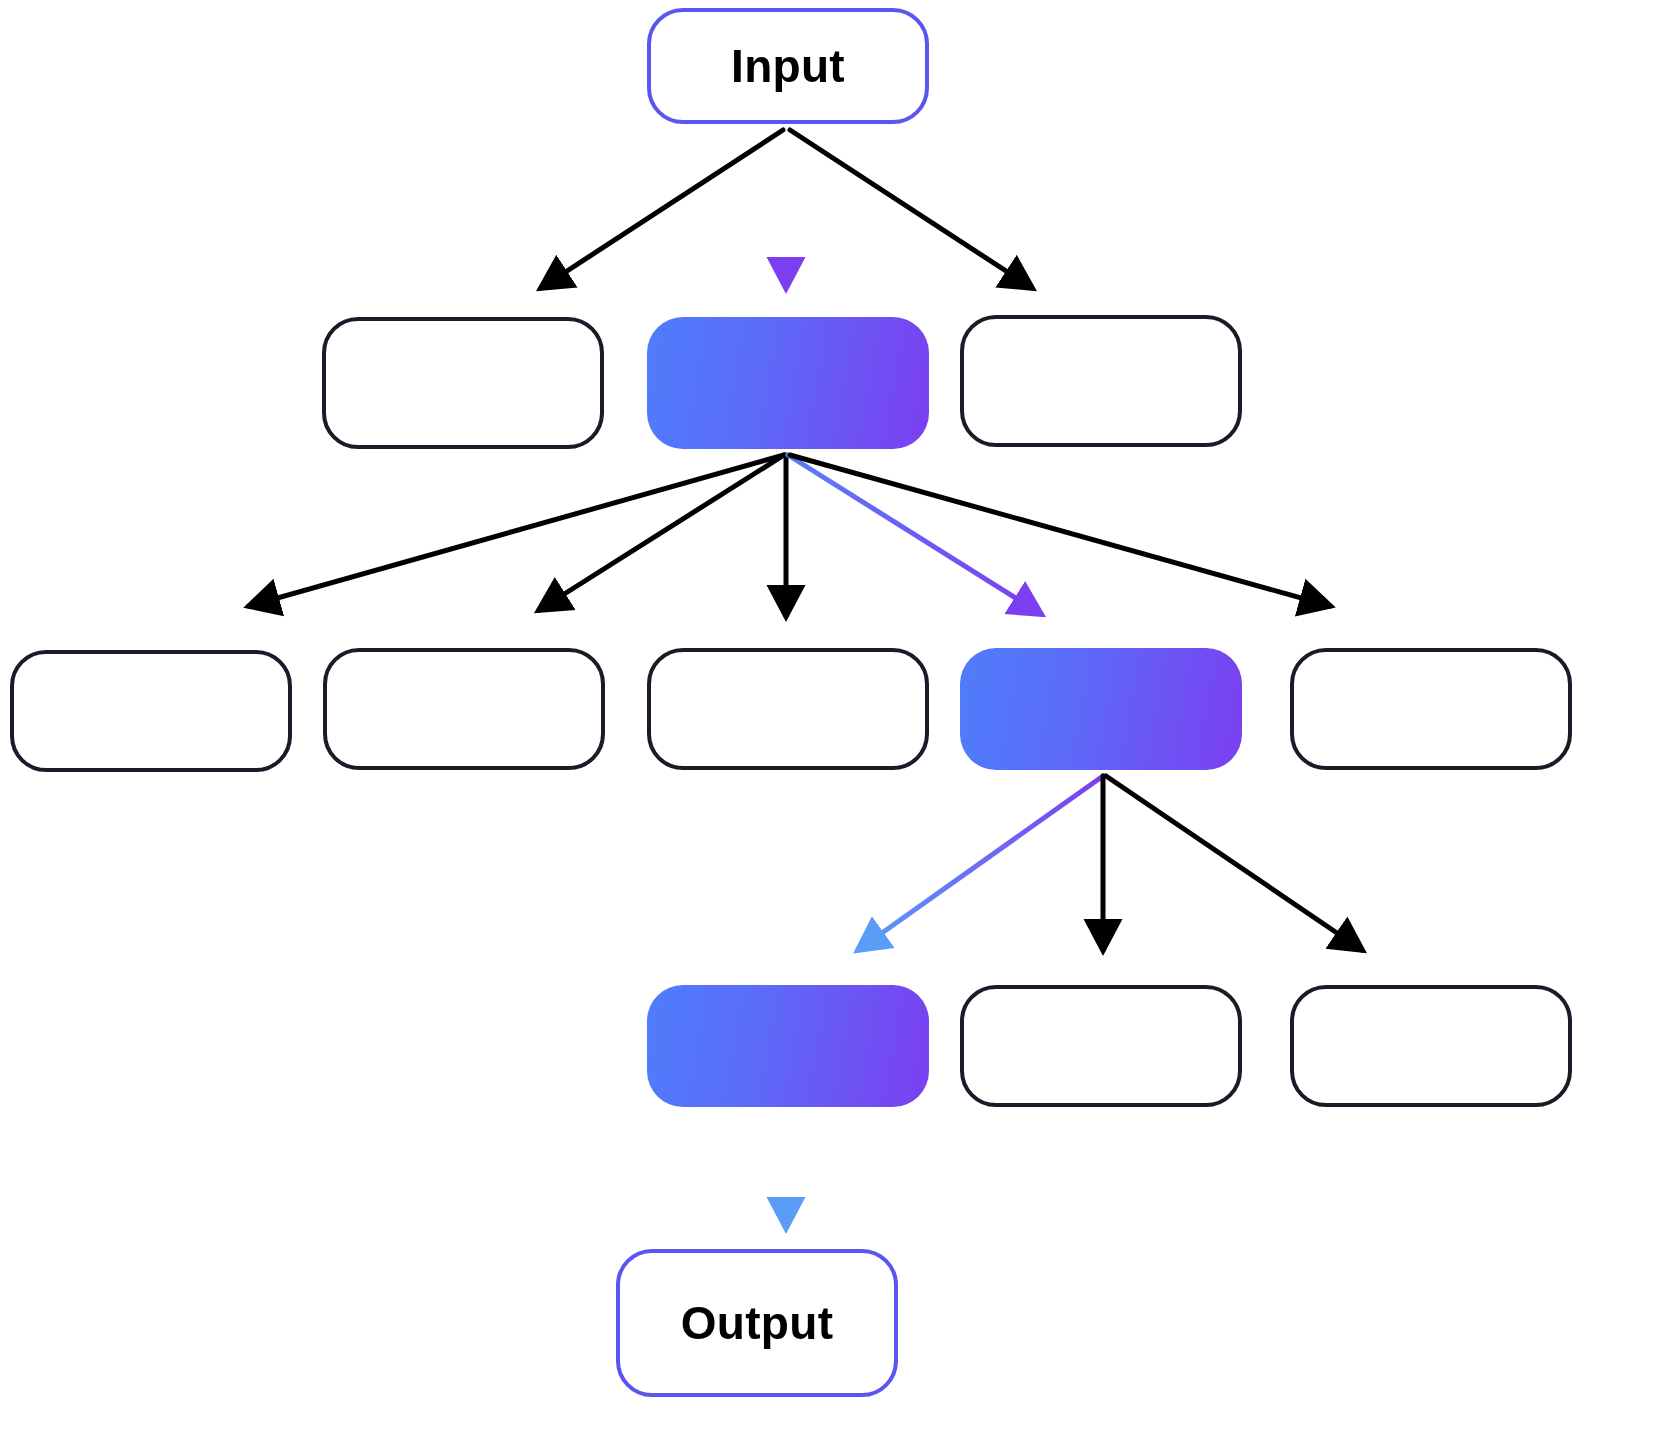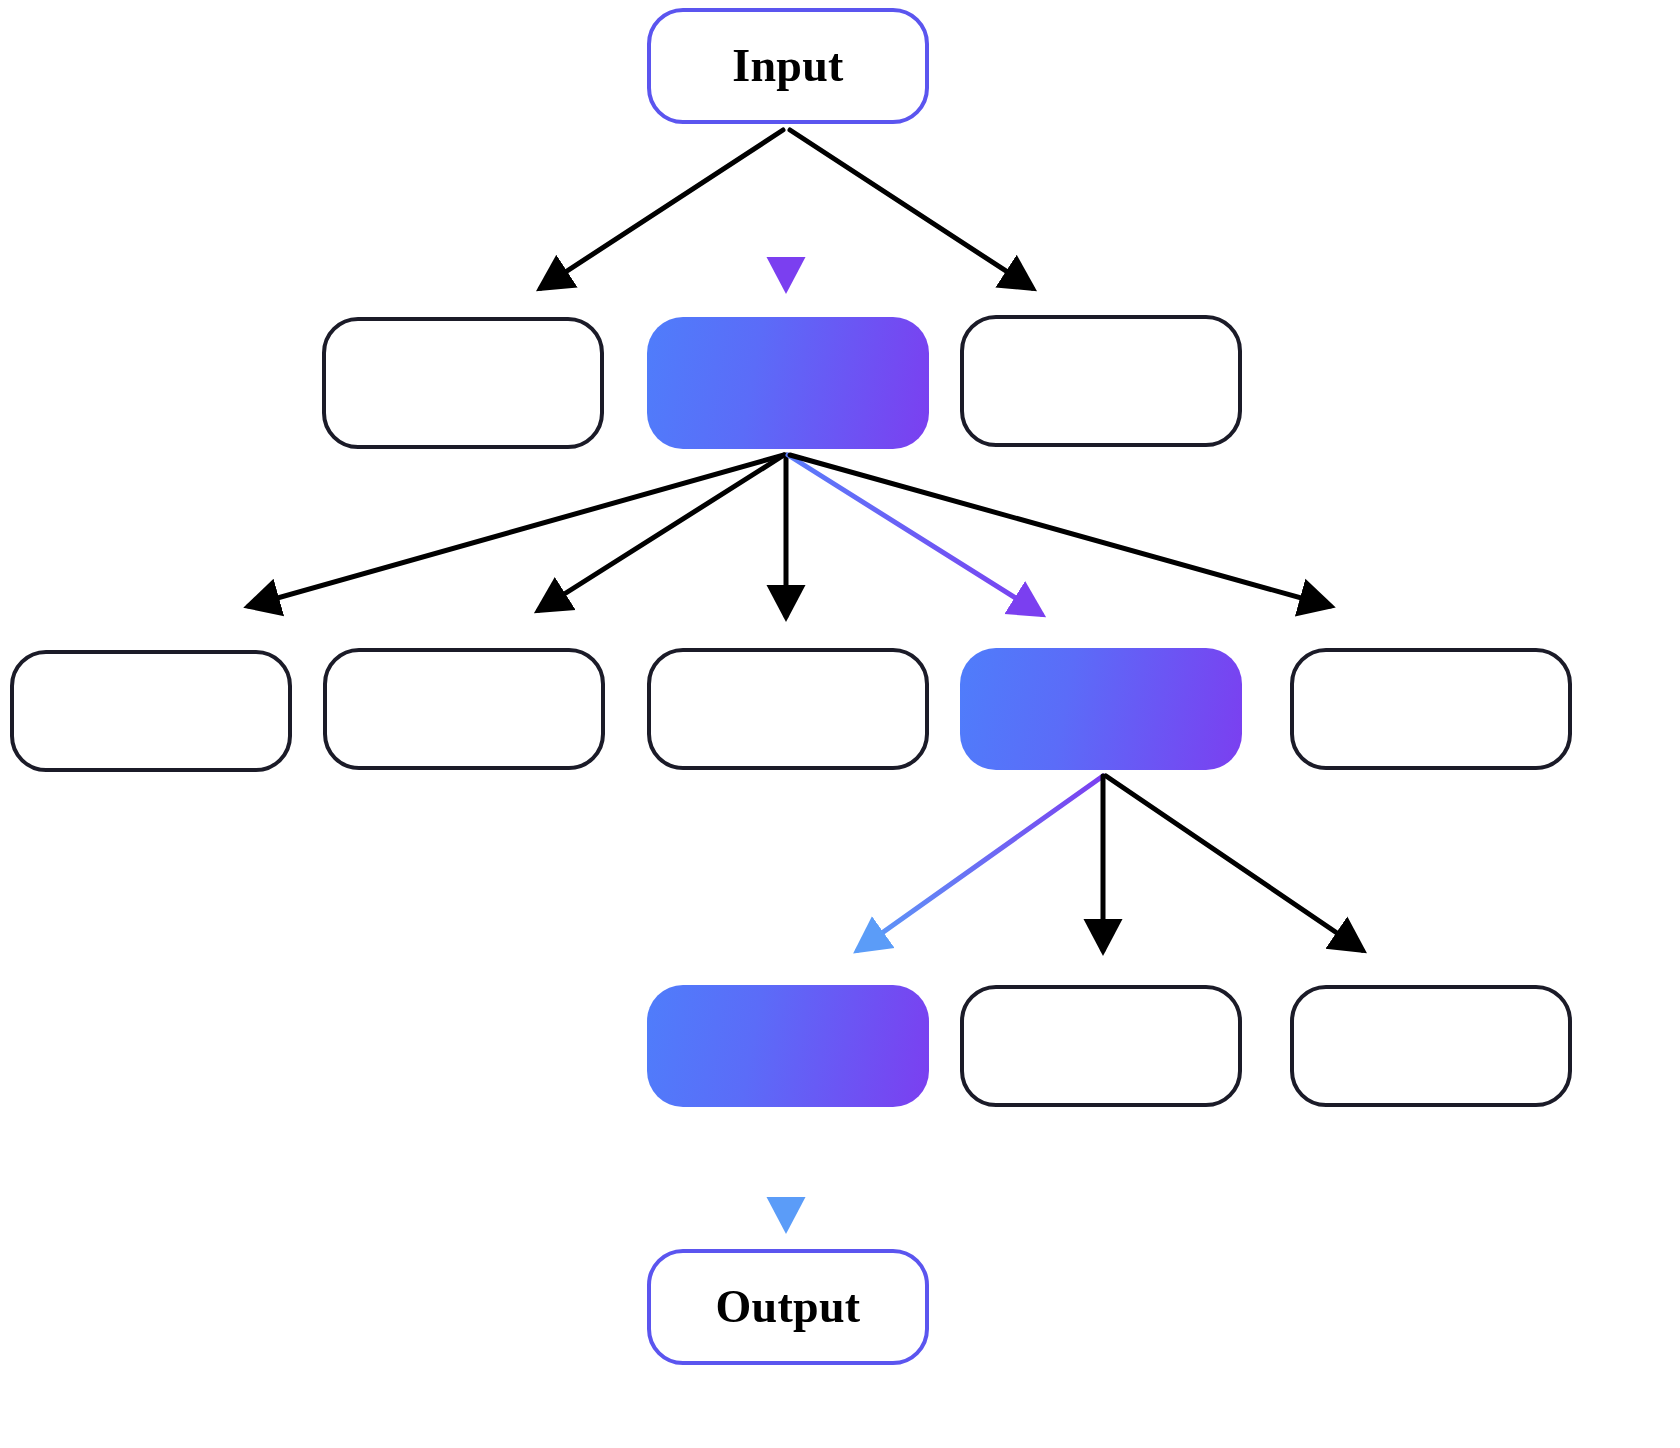--- a/index.html
+++ b/index.html
@@ -38,21 +38,20 @@
     color: #000000;
     letter-spacing: 0.3px;
   }
   .node.plain {
     border: 4px solid #1b1b28;
     background: transparent;
   }
   .node.terminal {
     border: 4px solid #5b55ef;
     background: transparent;
-    font-family: Liberation Serif, serif;
   }
   .node.active {
     border: none;
     background: linear-gradient(100deg, #4f7dfb 0%, #5b6cf8 38%, #7b3ff0 100%);
   }
   .node.active .node-label {
     color: #ffffff;
   }
   .node-label {
     pointer-events: none;
@@ -154,17 +153,17 @@
   </div>
 
   <div class="node plain" style="left:960px; top:985px; width:282px; height:122px;">
     <span class="node-label"></span>
   </div>
 
   <div class="node plain" style="left:1290px; top:985px; width:282px; height:122px;">
     <span class="node-label"></span>
   </div>
 
-  <div class="node terminal" style="left:647px; top:1249px; width:282px; height:116px;text-align:right;">
+  <div class="node terminal" style="left:616px; top:1249px; width:282px; height:148px;text-align:right;">
     <span class="node-label">Output</span>
   </div>
 
 </div>
 
 </body></html>

